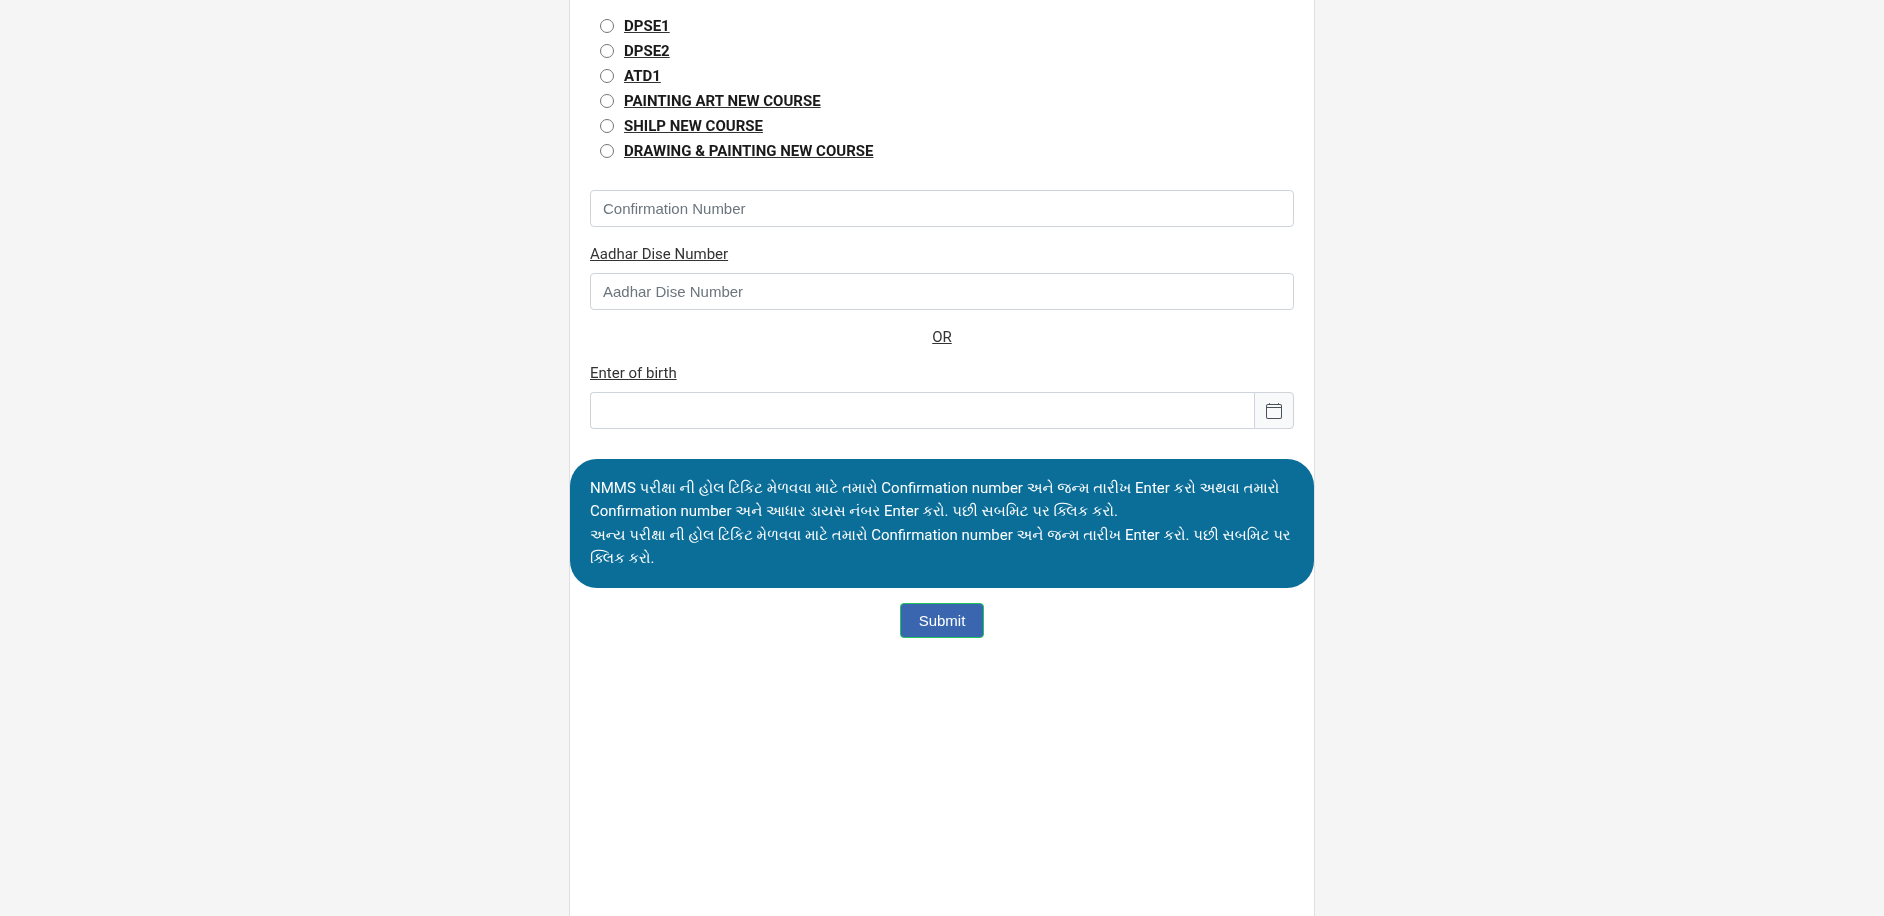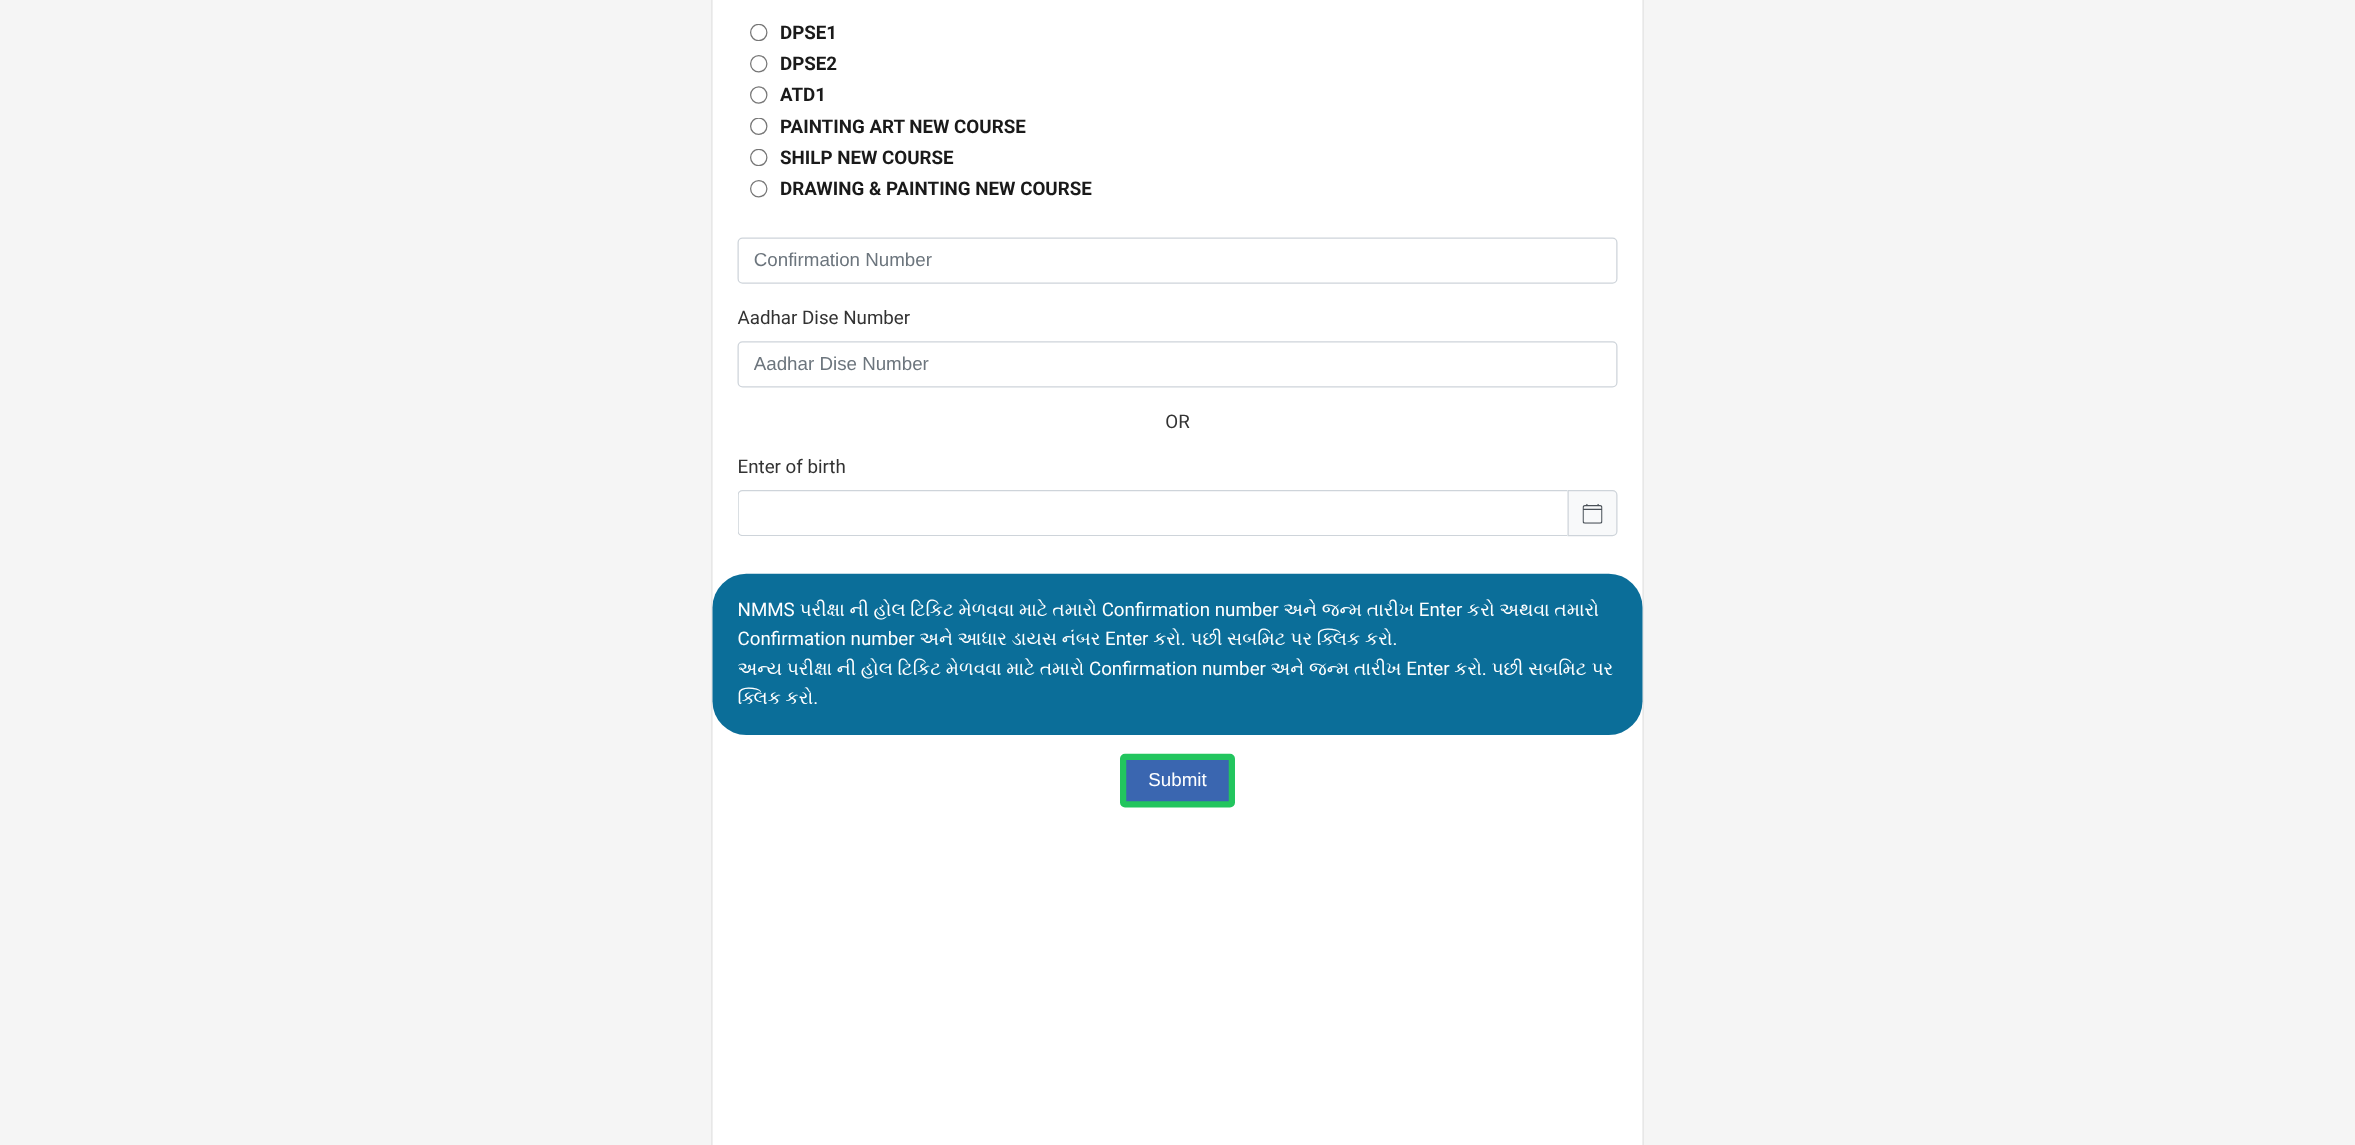--- a/index.html
+++ b/index.html
@@ -17,20 +17,21 @@
       max-width: 746px;
       margin: 0 auto;
       background: #fff;
       border-left: 1px solid #e0e0e0;
       border-right: 1px solid #e0e0e0;
       min-height: 916px;
       padding: 10px 0 30px 0;
     }
     .form-content {
       padding: 0 20px;
+      text-decoration: underline;
     }
     .radio-group {
       margin-bottom: 30px;
     }
     .radio-item {
       display: flex;
       align-items: center;
       margin: 7px 0;
       padding-left: 10px;
     }
@@ -112,21 +113,21 @@
       line-height: 1.55;
       margin: 30px 0 15px 0;
       border-radius: 27px;
     }
     .submit-wrapper {
       text-align: center;
     }
     .submit-btn {
       background: #3a66b0;
       color: #fff;
-      border: 5px solid #22c55e;
+      border: 1px solid #22c55e;
       padding: 8px 18px;
       font-size: 15px;
       border-radius: 4px;
       cursor: pointer;
     }
   </style>
 </head>
 <body>
 
 <div class="container">

